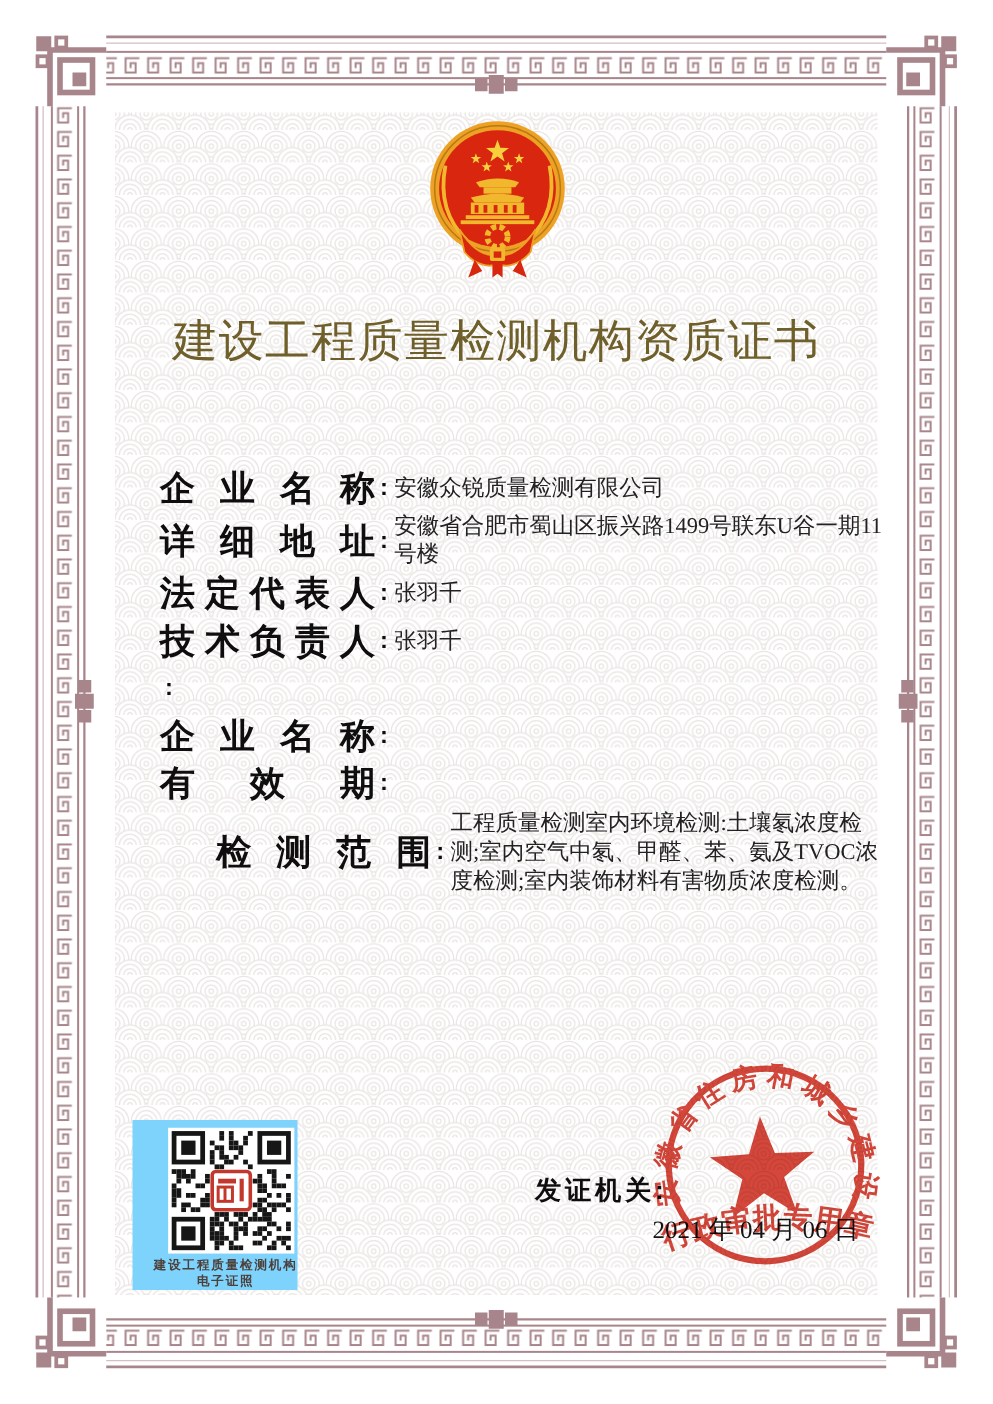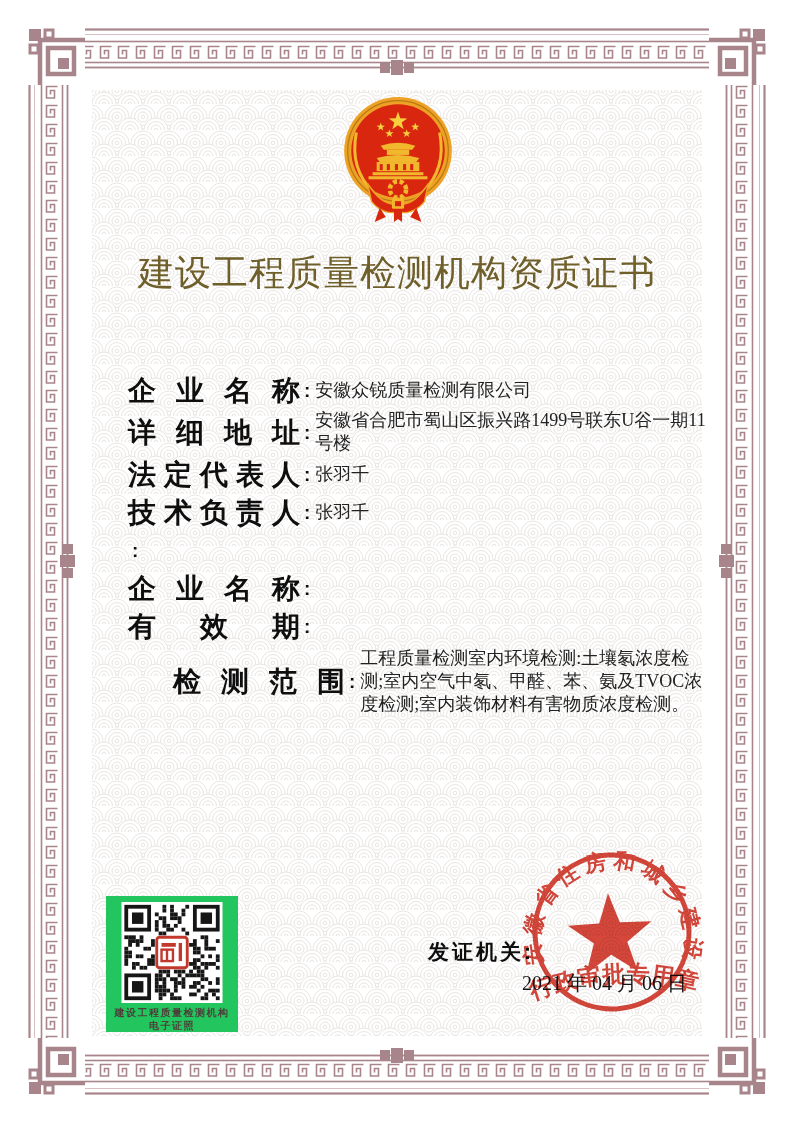--- a/index.html
+++ b/index.html
@@ -11,22 +11,22 @@
          font-size:36px;font-weight:normal;color:#6f5f2a;letter-spacing:1px;}
   .fields{position:absolute;left:128px;top:371px;width:582px;}
   .row{display:flex;align-items:center;min-height:38px;}
   .row.multi{min-height:46px;}
   .row.top{align-items:center;min-height:68px;padding-top:2px;margin-left:45px;}
   .flabel{flex:none;width:172px;font-size:28px;font-weight:bold;color:#0e0e0e;
           line-height:23px;text-align:justify;text-align-last:justify;text-justify:inter-character;}
   .colon{flex:none;font-size:19px;font-weight:bold;color:#0e0e0e;margin:0 5px 0 4px;line-height:23px;}
   .fvalue{flex:1;font-family:"Liberation Serif","DejaVu Serif",serif;font-size:18px;
           color:#222;line-height:23px;}
-  .qrbox{position:absolute;left:106px;top:896px;width:132px;height:136px;background:#22c55e;
-         display:flex;flex-direction:column;align-items:center;}
+  .qrbox{position:absolute;left:106px;top:896px;width:132px;height:136px;background:#7dd3fc;
+         display:flex;flex-direction:column;align-items:flex-end;}
   .qrbox svg{margin-top:6px;}
   .qrcap{margin-top:3px;text-align:center;font-family:"Liberation Serif","DejaVu Serif",serif;
          font-size:10px;font-weight:bold;color:#4d3f3a;letter-spacing:1.5px;line-height:13px;}
   .issuer{position:absolute;left:428px;top:938px;font-size:21px;font-weight:bold;
           color:#0e0e0e;letter-spacing:3px;}
   .idate{position:absolute;left:522px;top:970px;font-family:"Liberation Serif","DejaVu Serif",serif;
          font-size:20px;color:#141414;}
   .stamp{position:absolute;left:500px;top:820px;width:225px;height:225px;
          mix-blend-mode:multiply;opacity:.93;}
 </style>

